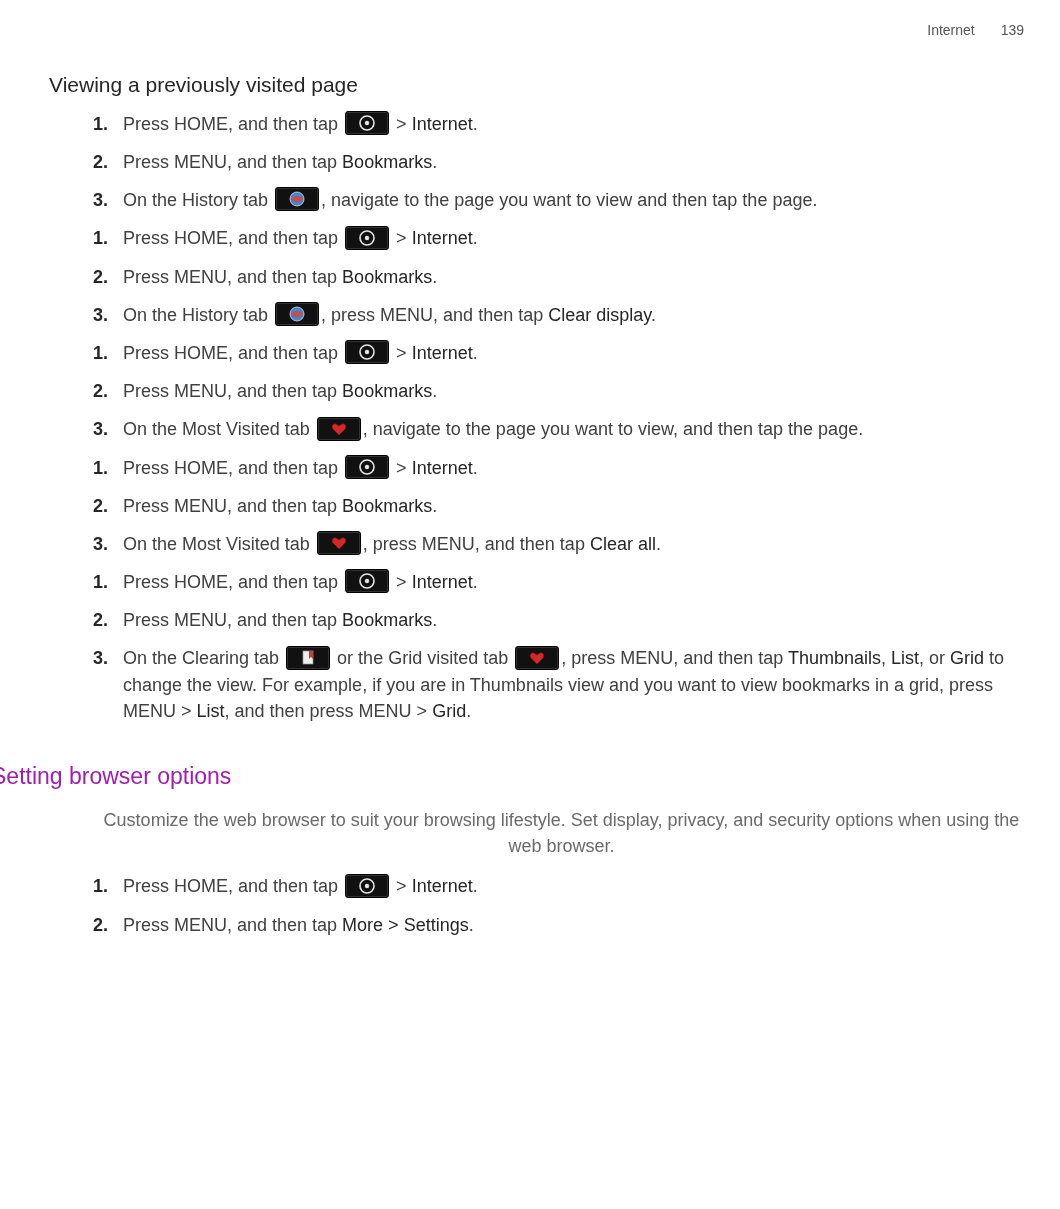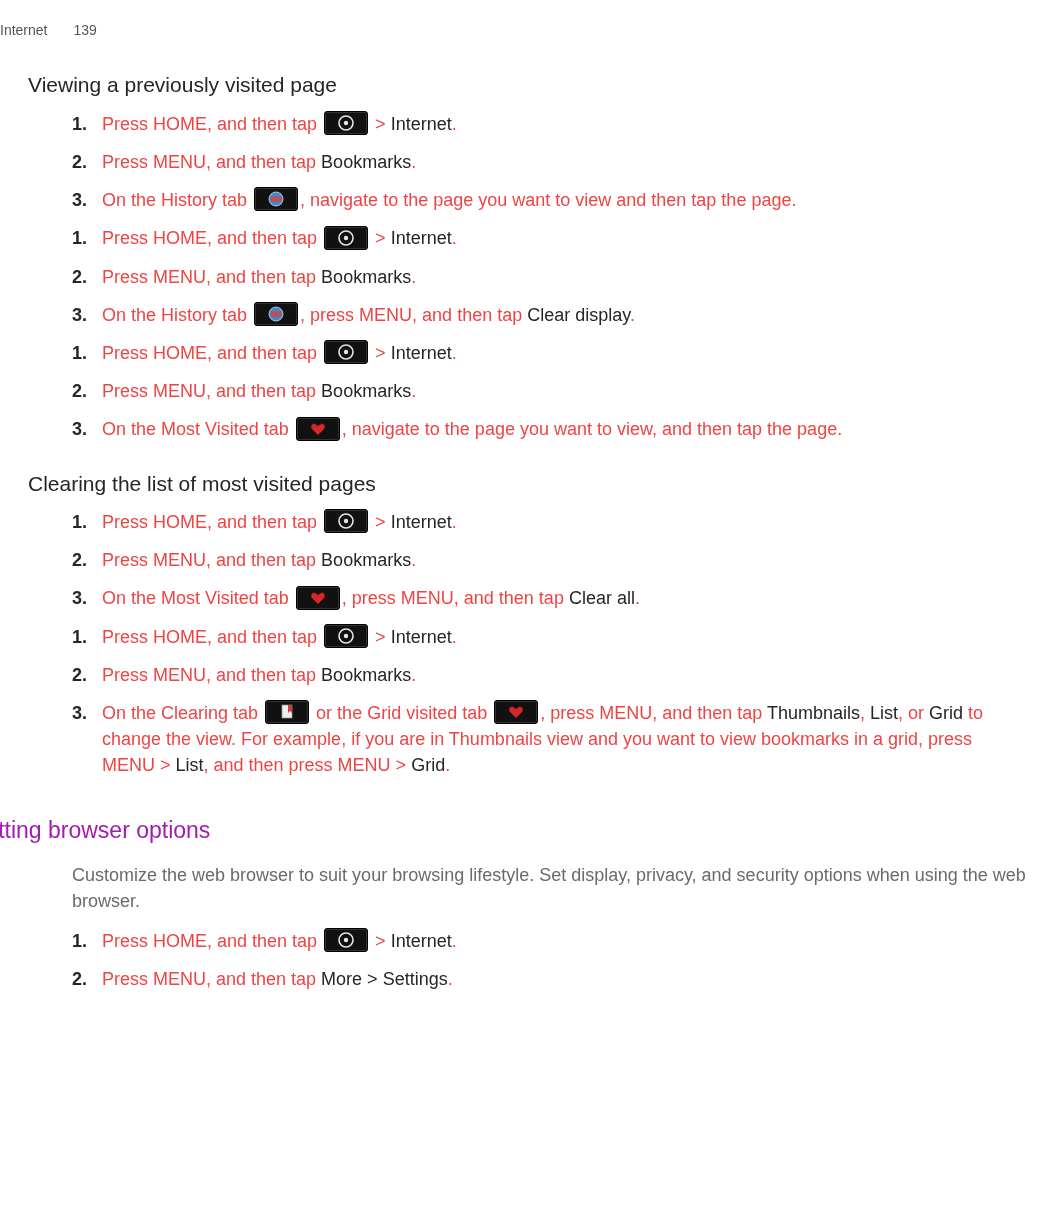--- a/index.html
+++ b/index.html
@@ -6,46 +6,47 @@
   body {
     font-family: Arial, Helvetica, sans-serif;
     font-size: 18px;
     color: #6a6a6a;
     width: 1060px;
     background: #fff;
     padding: 20px 30px 30px 0;
     line-height: 1.45;
   }
   .page-header {
-    text-align: left;
+    text-align: right;
     font-size: 14px;
     color: #555;
     margin-bottom: 30px;
     padding-right: 6px;
   }
   .page-header .hdr-section { margin-right: 22px; }
-  .sections { padding-left: 28px; }
+  .sections { padding-left: 49px; }
   .section-h3 {
     font-size: 21px;
     color: #262626;
     font-weight: 400;
     margin-top: 26px;
     margin-bottom: 10px;
   }
   .section-h2 {
     font-size: 23px;
     color: #a21caf;
     font-weight: 400;
     margin-top: 36px;
     margin-bottom: 14px;
     margin-left: -58px;
   }
   .intro-para {
     margin: 0 0 14px 44px;
     color: #6a6a6a;
+    text-align: center;
   }
   ol.steps {
     list-style: none;
     margin-left: 44px;
     counter-reset: step;
   }
   ol.steps > li {
     counter-increment: step;
     position: relative;
     padding-left: 30px;
@@ -69,21 +70,21 @@
     border: 1px solid #000;
     border-radius: 3px;
     vertical-align: middle;
     margin: 0 2px;
     position: relative;
     top: -2px;
     box-shadow: inset 0 0 0 1px #333;
   }
   .icon svg { display: block; }
   .bold { color: #262626; }
-  .gray { color: #ef4444; }
+  .gray { color: #404040; }
 </style>
 </head>
 <body>
 
 <div class="page-header">
   <span class="hdr-section">Internet</span>
   <span>139</span>
 </div>
 
 <div class="sections">
@@ -149,21 +150,20 @@
     </li>
     <li>
       <span class="gray">On the Most Visited tab </span><span class="icon">
           <svg width="20" height="18" viewBox="0 0 20 18">
             <path d="M10 15 L4 9 C2 6.5 4 3 7 4 L10 6 L13 4 C16 3 18 6.5 16 9 Z" fill="#d62828" stroke="#801515" stroke-width="0.6"></path>
           </svg>
         </span><span class="gray">, navigate to the page you want to view, and then tap the page.</span>
     </li>
   </ol>
 
-  <h3 class="section-h3">Clearing the list of most visited pages</h3>
   <ol class="steps">
     <li>
       <span class="gray">Press HOME, and then tap </span><span class="icon">
           <svg width="20" height="18" viewBox="0 0 20 18">
             <circle cx="10" cy="9" r="7" fill="none" stroke="#e6e6e6" stroke-width="1.6"></circle>
             <circle cx="10" cy="9" r="2.2" fill="#e6e6e6"></circle>
           </svg>
         </span><span class="gray"> &gt; </span><span class="bold">Internet</span><span class="gray">.</span>
     </li>
     <li>

